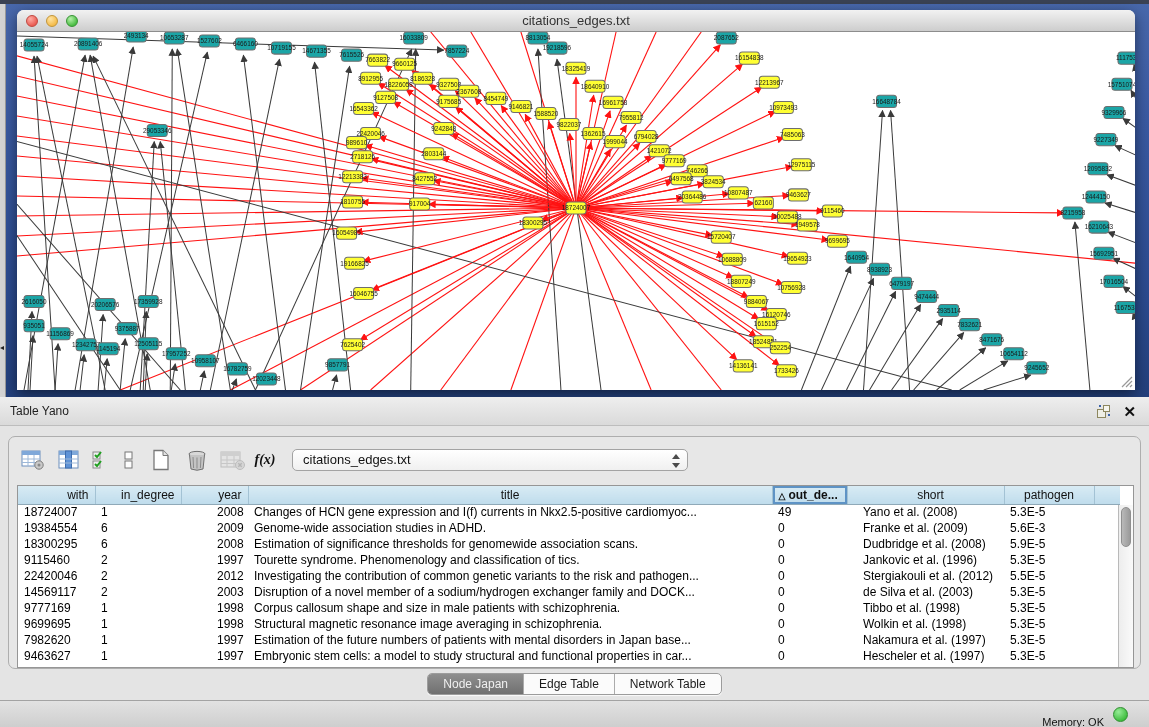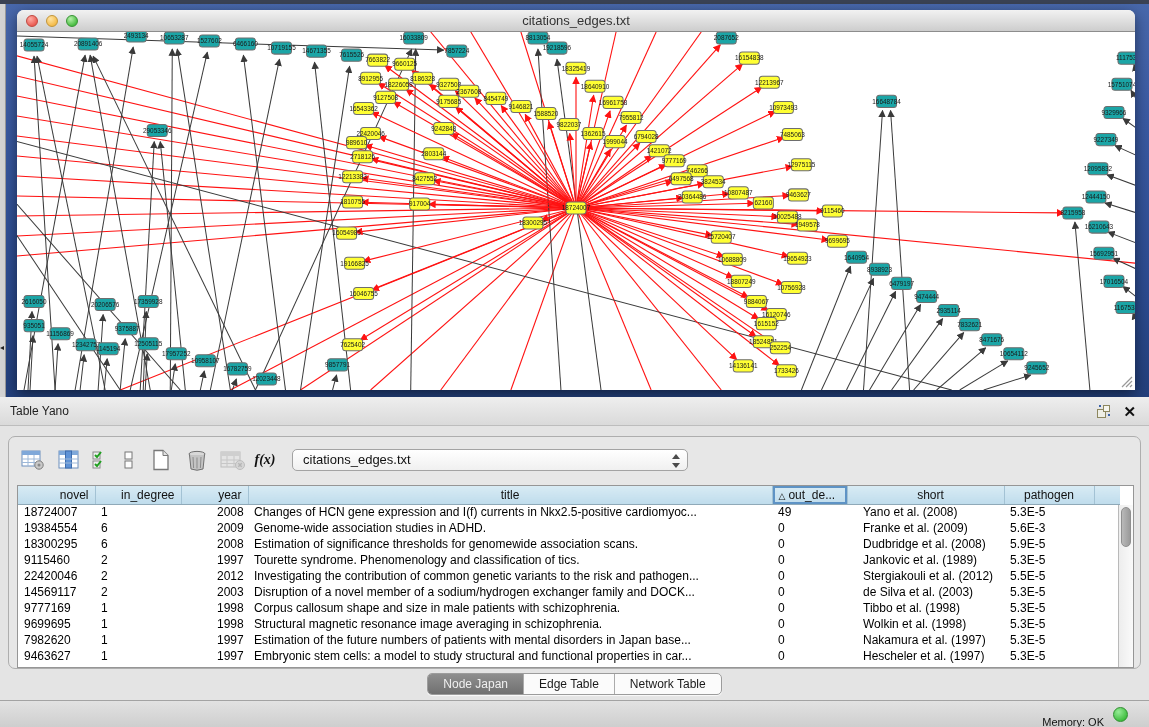--- a/index.html
+++ b/index.html
@@ -58,21 +58,21 @@
     background:#FFF; border:1px solid #969696; overflow:hidden; }
   table.node-table{ border-collapse:collapse; table-layout:fixed; width:1102px; font-size:12px; }
   .node-table th{ height:18px; font-weight:normal; font-size:12px; color:#111; padding:0 6px;
     background:linear-gradient(#D8EBF4,#BFDCEC); border-right:1px solid #A3C2D4; border-bottom:1px solid #8FA9B8; overflow:hidden; white-space:nowrap; }
   .node-table th.sorted{ box-shadow:inset 0 0 0 2px #5E93C5; }
   .node-table td{ height:16px; padding:0 6px; color:#000; white-space:nowrap; overflow:hidden; border:none; }
   .sort-tri{ font-size:9px; margin-right:3px; }
   th.c0,td.c0{ width:77px; } th.c1,td.c1{ width:86px; } th.c2,td.c2{ width:67px;padding-left:36px; }
   th.c3,td.c3{ width:524px; } th.c4,td.c4{ width:75px; } th.c5,td.c5{ width:157px;padding-left:16px; }
   th.c6,td.c6{ width:90px; } th.cf,td.cf{ width:auto; border-right:none; }
-  th.c0,th.c1,th.c2{ text-align:right; } th.c3,th.c5,th.c6{ text-align:center; } th.c4{ text-align:left; }
+  th.c0,th.c1,th.c2{ text-align:right; } th.c3,th.c5,th.c6{ text-align:center; } th.c4{ text-align:left;font-weight:bold; }
   td{ text-align:left; }
   .vscroll{ position:absolute; right:0; top:19px; bottom:0; width:15px;
     background:linear-gradient(90deg,#EDEDED,#FAFAFA); border-left:1px solid #B9B9B9; }
   .vthumb{ position:absolute; left:2px; top:2px; width:10px; height:40px; border-radius:6px;
     background:linear-gradient(90deg,#B9B9B9,#9A9A9A); border:1px solid #8F8F8F; }
 
   .tabs-row{ position:absolute; left:0; top:276px; width:100%; display:flex; justify-content:center; }
   .seg{ display:flex; height:22px; border:1px solid #9C9C9C; border-radius:5px; overflow:hidden;
     background:#FBFBFB; box-shadow:0 1px 1px rgba(255,255,255,.8); }
   .seg-btn{ padding:0 15px; line-height:21px; font-size:12px; color:#1A1A1A; border-right:1px solid #ABABAB; }
@@ -816,21 +816,21 @@
             <span class="up"></span>
               <span class="dn"></span>
           </span>
         </div>
       </div>
 
       <div class="table-wrap">
         <table class="node-table">
           <thead>
               <tr>
-                <th class="c0">novel</th>
+                <th class="c0">with</th>
                 <th class="c1">in_degree</th>
                 <th class="c2">year</th>
                 <th class="c3">title</th>
                 <th class="c4 sorted"><span class="sort-tri">△</span>out_de...</th>
                 <th class="c5">short</th>
                 <th class="c6">pathogen</th>
                 <th class="cf"></th>
               </tr>
             </thead>
           <tbody>
@@ -863,21 +863,21 @@
                 <td class="c5">Dudbridge et al. (2008)</td>
                 <td class="c6">5.9E-5</td>
                 <td class="cf"></td>
               </tr>
               <tr>
                 <td class="c0">9115460</td>
                 <td class="c1">2</td>
                 <td class="c2">1997</td>
                 <td class="c3">Tourette syndrome. Phenomenology and classification of tics.</td>
                 <td class="c4">0</td>
-                <td class="c5">Jankovic et al. (1989)</td>
+                <td class="c5">Jankovic et al. (1996)</td>
                 <td class="c6">5.3E-5</td>
                 <td class="cf"></td>
               </tr>
               <tr>
                 <td class="c0">22420046</td>
                 <td class="c1">2</td>
                 <td class="c2">2012</td>
                 <td class="c3">Investigating the contribution of common genetic variants to the risk and pathogen...</td>
                 <td class="c4">0</td>
                 <td class="c5">Stergiakouli et al. (2012)</td>

